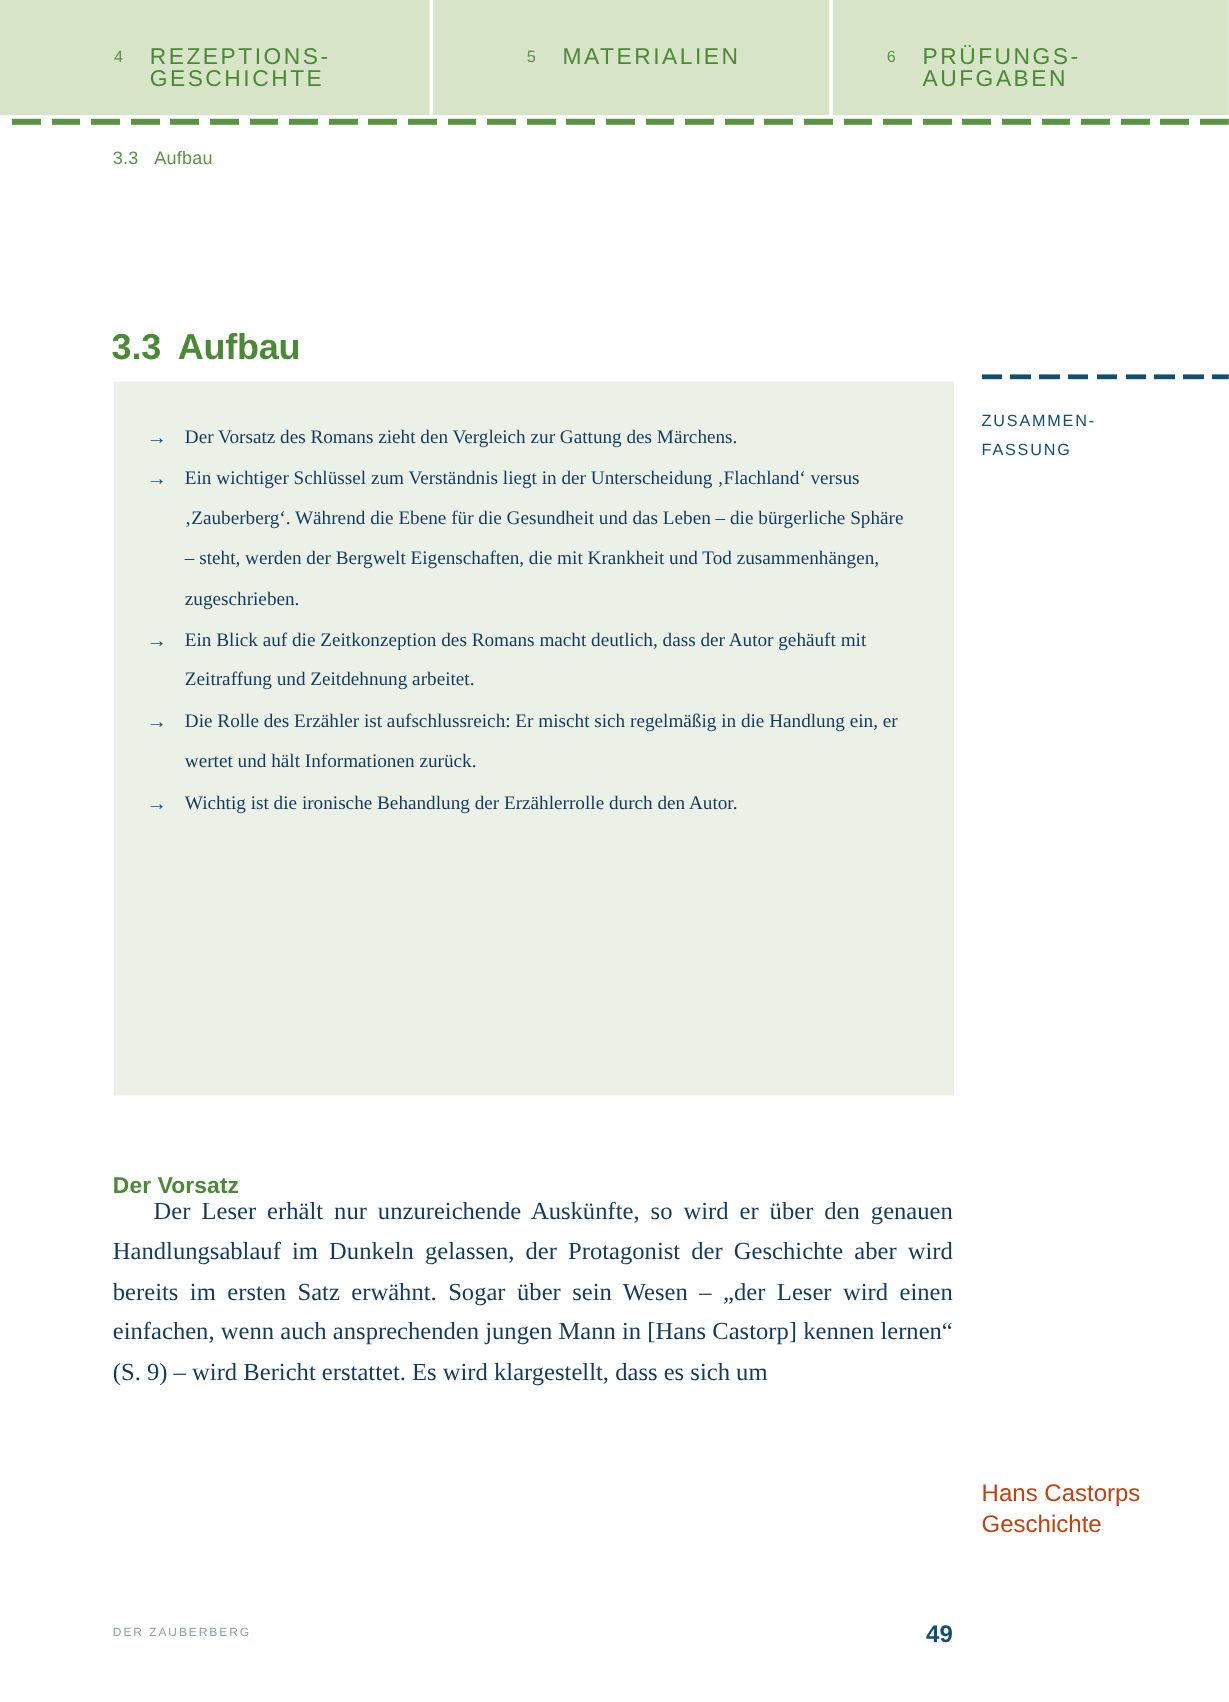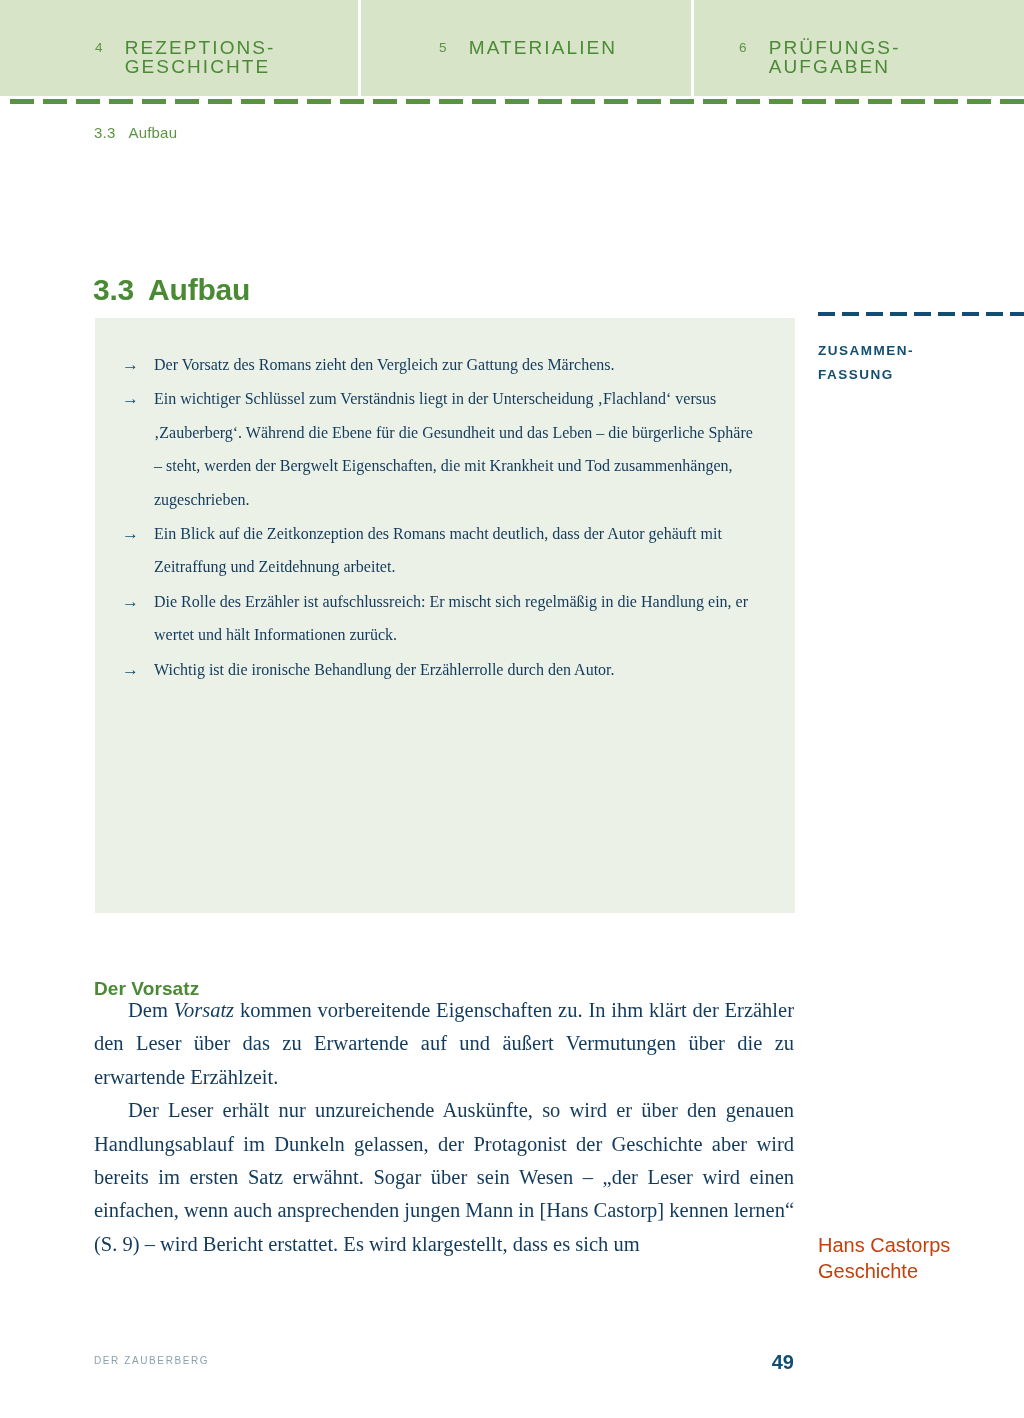--- a/index.html
+++ b/index.html
@@ -139,21 +139,21 @@
     background-image: repeating-linear-gradient(
       to right,
       #124e72 0px, #124e72 17px,
       transparent 17px, transparent 24px
     );
   }
   .margin-note-label {
     margin-top: 23px;
     color: #124e72;
     font-size: 13.5px;
-    font-weight: bold;
+    font-weight: normal;
     letter-spacing: 1.5px;
     line-height: 24px;
     white-space: pre-line;
   }
 
   
   .subhead {
     position: absolute;
     left: 94px; top: 962px;
     font-size: 19px;
@@ -271,21 +271,20 @@
 
 <div class="margin-note-top">
   <div class="margin-dash-rule"></div>
   <div class="margin-note-label">ZUSAMMEN-
 FASSUNG</div>
 </div>
 
 <h2 class="subhead">Der Vorsatz</h2>
 
 <div class="body-text">
-  <p><span>Dem </span><i>Vorsatz</i><span> kommen vorbereitende Eigenschaften zu. In ihm klärt der Erzähler den Leser über das zu Erwartende auf und äußert Vermutungen über die zu erwartende Erzählzeit.</span></p>
   <p>Der Leser erhält nur unzureichende Auskünfte, so wird er über den genauen Handlungsablauf im Dunkeln gelassen, der Protagonist der Geschichte aber wird bereits im ersten Satz erwähnt. Sogar über sein Wesen – „der Leser wird einen einfachen, wenn auch ansprechenden jungen Mann in [Hans Castorp] kennen lernen“ (S. 9) – wird Bericht erstattet. Es wird klargestellt, dass es sich um</p>
 </div>
 
 <div class="margin-note-mid">Hans Castorps
 Geschichte</div>
 
 <div class="footer-title">DER ZAUBERBERG</div>
 <div class="footer-pageno">49</div>
 
 </body></html>

